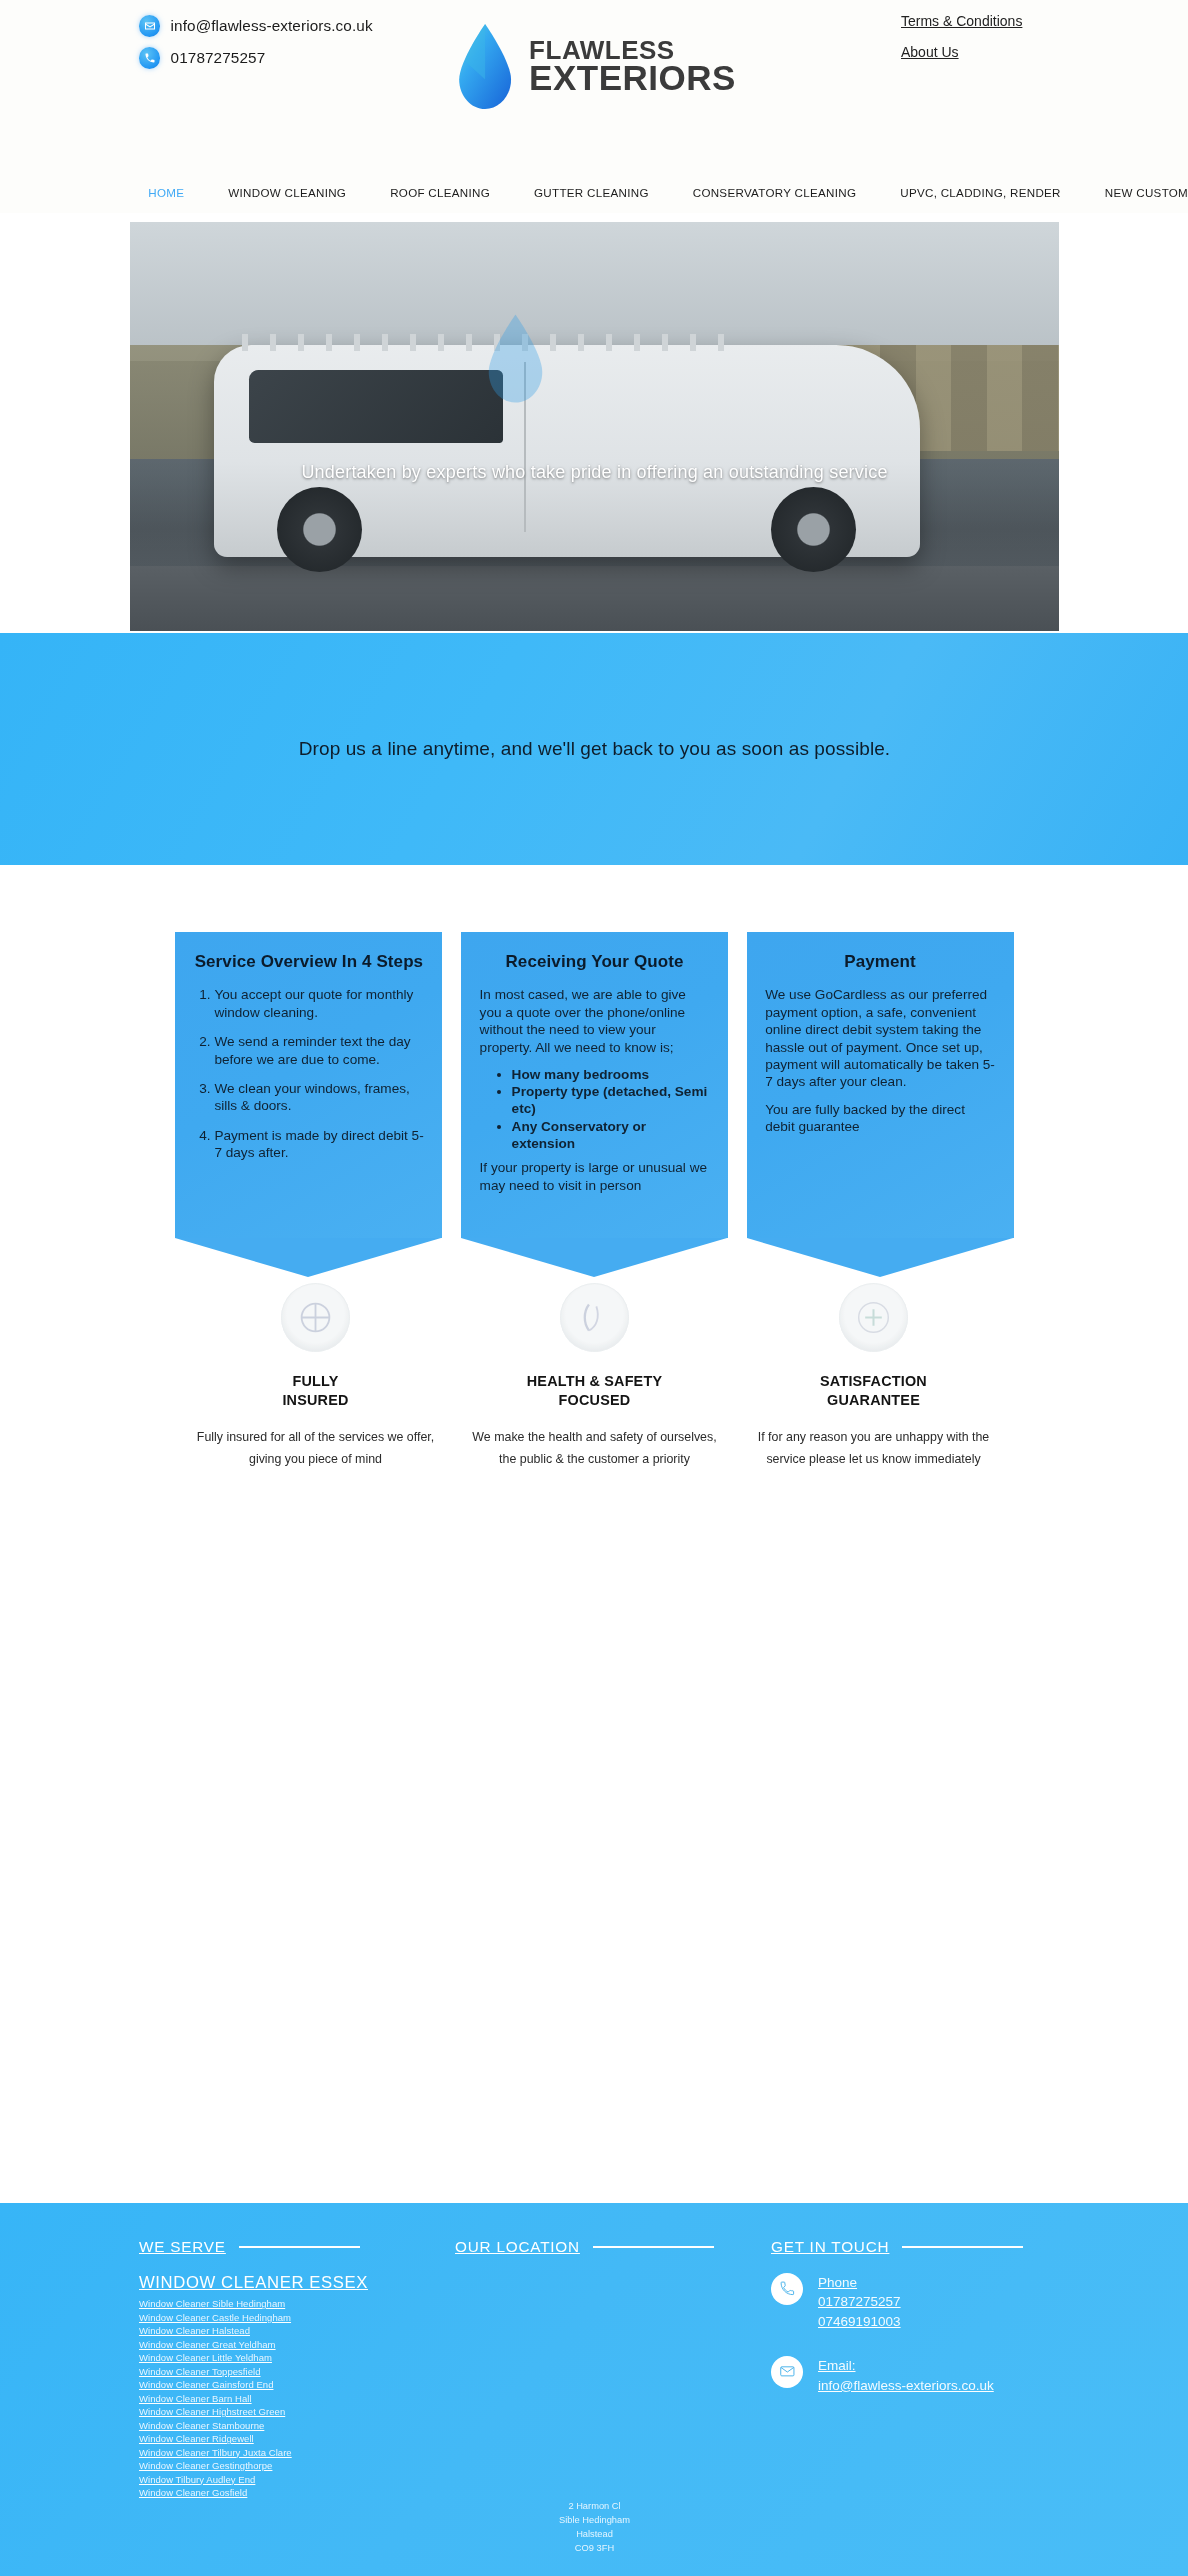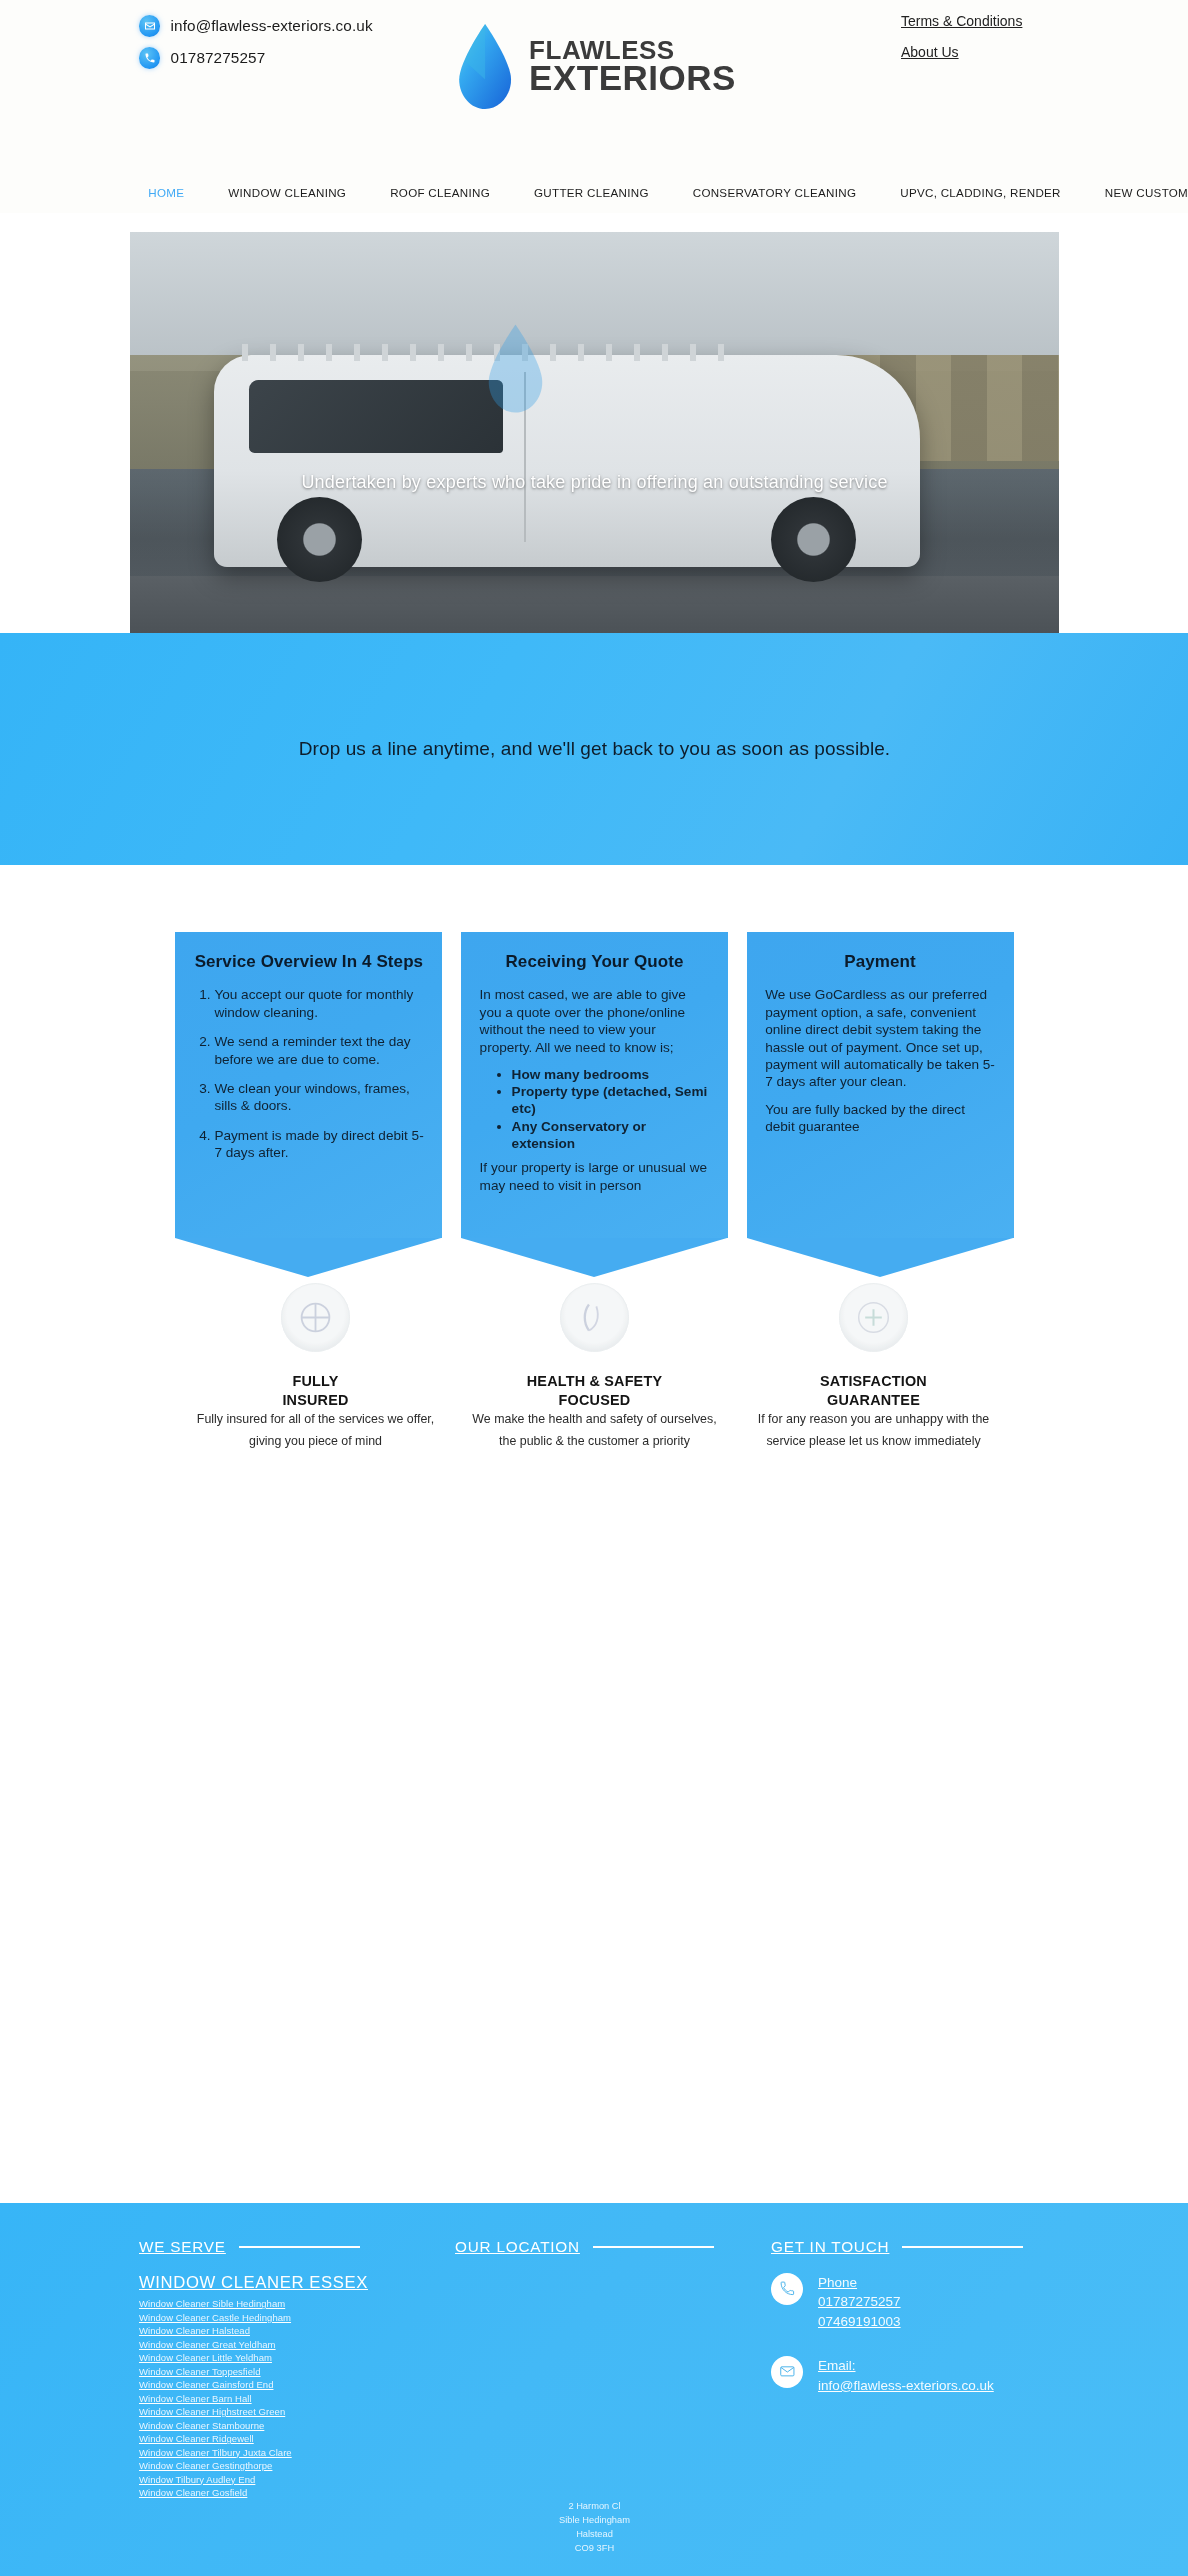--- a/index.html
+++ b/index.html
@@ -47,21 +47,21 @@
   .nav-inner { display: flex; align-items: center; padding-left: 139px; height: 41px; gap: 0; }
   .nav-item {
     font-size: 11.6px; letter-spacing: 0.3px; color: #1c1c1c; white-space: nowrap;
     padding: 0 22px; text-decoration: none; cursor: pointer;
   }
   .nav-item:first-child { padding-left: 9.3px; }
   .nav-item.active { color: #3fa9f5; }
 
   
   .hero {
-    position: relative; margin: 0 auto; width: 929px; height: 409px; top: 19px;
+    position: relative; margin: 0 auto; width: 929px; height: 409px; top: 9px;
     background:
       linear-gradient(to bottom, rgba(40,48,56,.30), rgba(40,48,56,.30)),
       linear-gradient(to bottom, #9aa3a9 0%, #8d979e 40%, #6f7a80 62%, #5d656a 75%, #6b7277 100%);
     overflow: hidden;
   }
   .hero .sky { position:absolute; left:0; top:0; width:100%; height:34%;
     background: linear-gradient(to bottom, #cfd6da, #b8c0c5); }
   .hero .field { position:absolute; left:0; top:30%; width:100%; height:28%;
     background: linear-gradient(to bottom, #8e8b72, #7e7c66); opacity:.85; }
   .hero .bales { position:absolute; right:0; top:30%; width:46%; height:26%;
@@ -135,21 +135,21 @@
   .feature { width: 279px; text-align: center; padding: 0 13px; }
   .feat-icon {
     width: 69px; height: 69px; margin: 0 auto 20.4px auto; border-radius: 50%;
     background: radial-gradient(circle at 50% 45%, #f4f6f7 0 56%, #e6eaec 72%, #dfe4e6 100%);
     box-shadow: 0 0 0 0.9px #e8ecee inset; position: relative; opacity: .85;
     filter: blur(0.4px);
   }
   .feat-icon svg { position: absolute; inset: 0; margin: auto; opacity: .45; }
   .feature h4 {
     font-size: 14.4px; font-weight: 700; color: #141414; line-height: 1.28;
-    letter-spacing: 0.2px; margin-bottom: 0;
+    letter-spacing: 0.2px; margin-bottom: 18px;
   }
   .feature p { font-size: 12.4px; color: #2b2b2b; line-height: 1.72; }
 
   
   .footer {
     position: absolute; left: 0; bottom: 0; width: 100%; height: 373px;
     background: linear-gradient(130deg,#37b5f7 0%, #43b9f6 45%, #49bdf7 100%);
     color: #ffffff;
     text-decoration: underline;
   }

